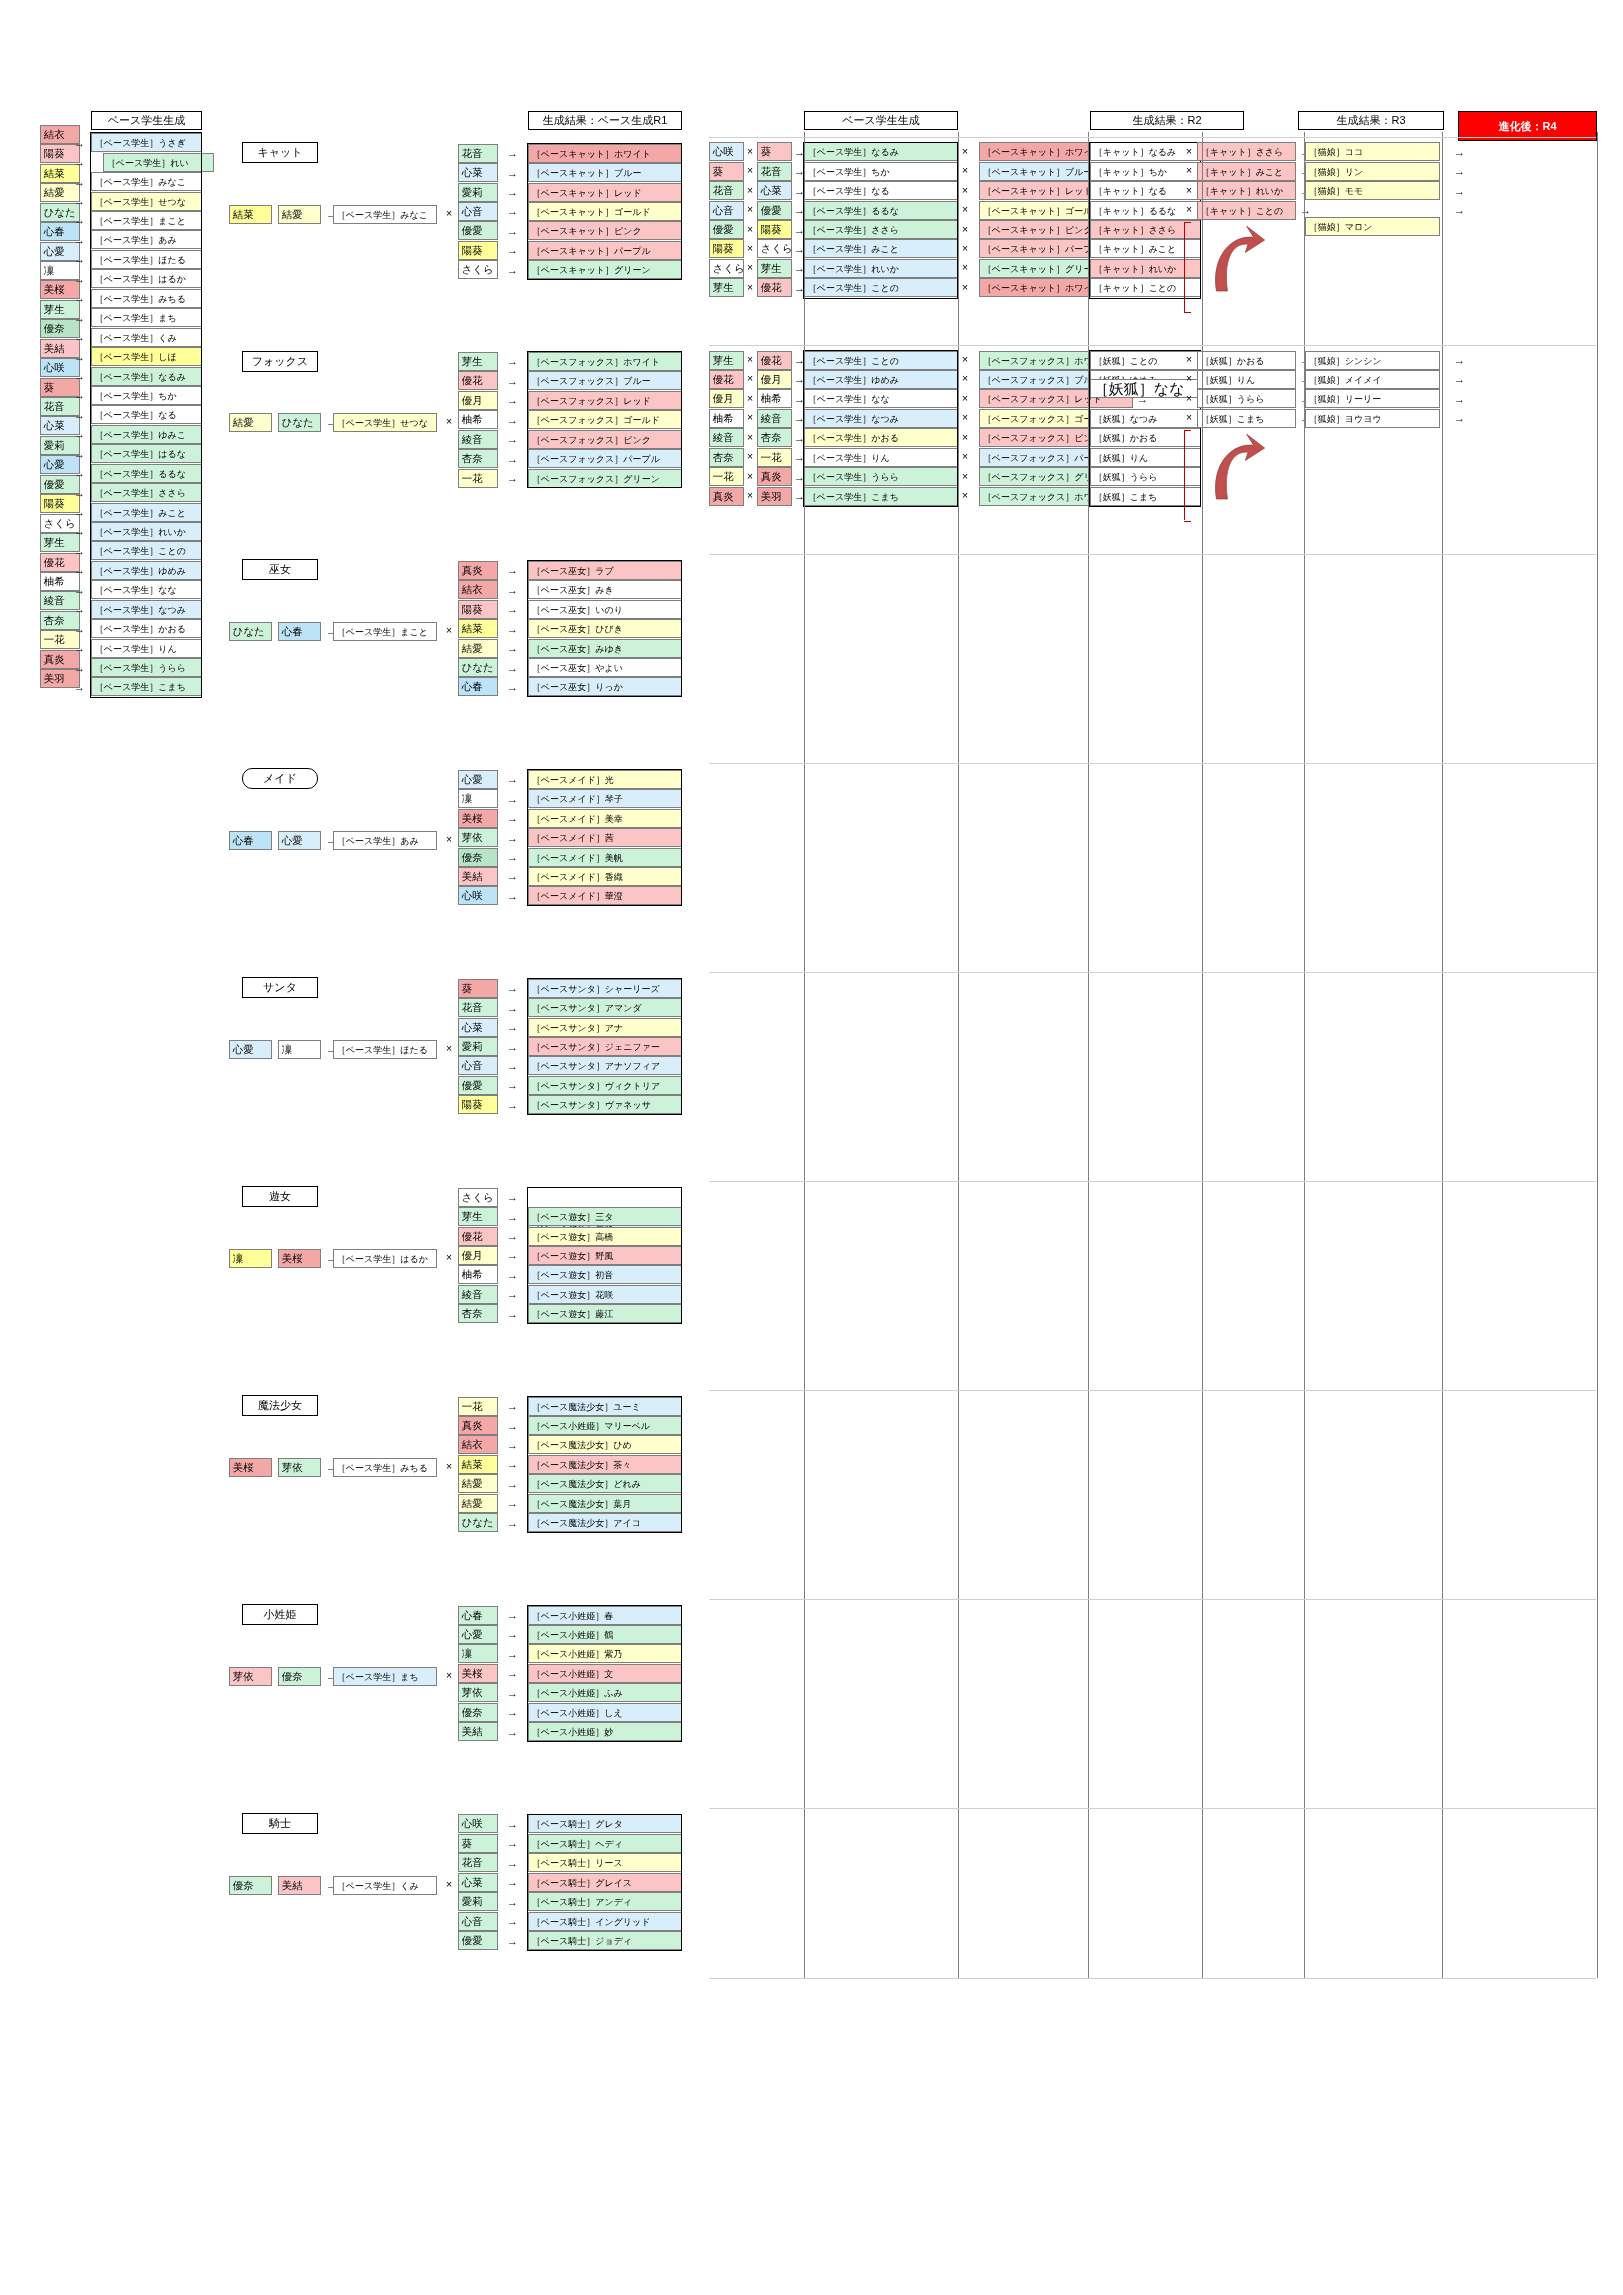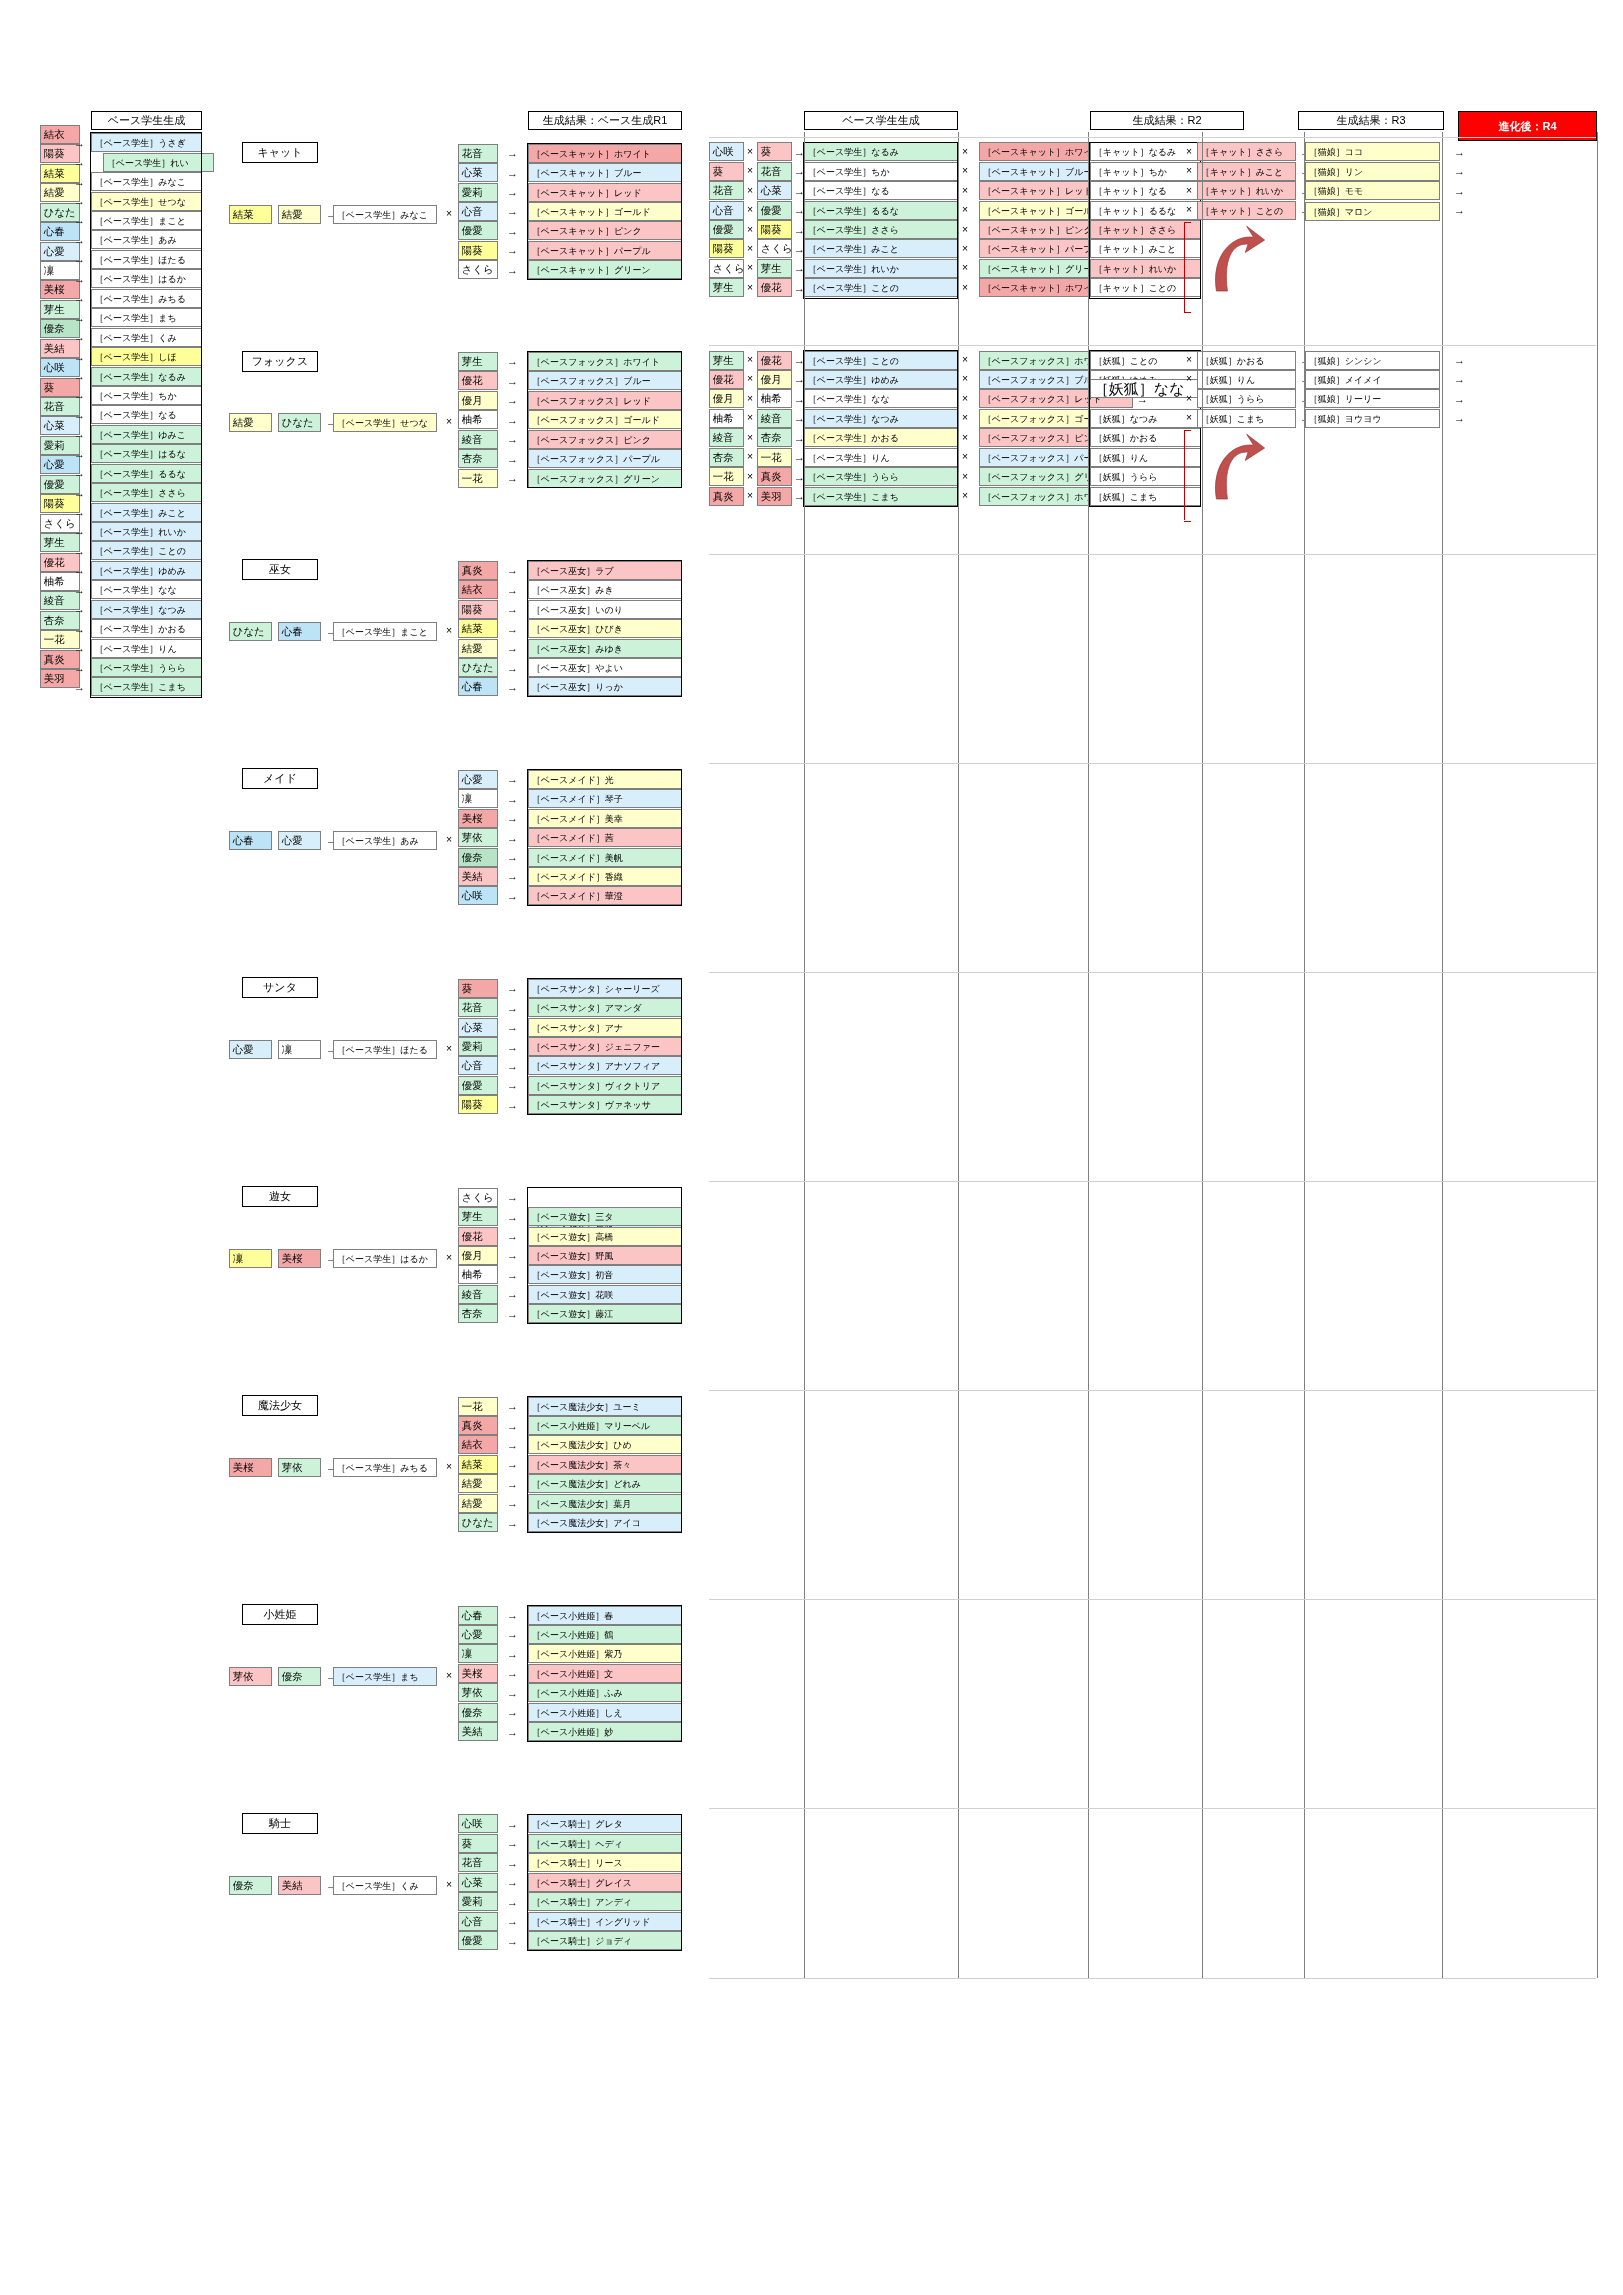--- a/index.html
+++ b/index.html
@@ -207,21 +207,21 @@
     <div class="cell c-lyellow" style="left: 458px; top: 639px; width: 40px; height: 19.4px; font-size: 10.4px;">結愛</div>
     <div class="arrow" style="left: 507px; top: 642px;">→</div>
     <div class="cell c-lgreen" style="left: 528px; top: 639px; width: 154px; height: 19.4px; font-size: 9px;">［ベース巫女］みゆき</div>
     <div class="cell c-lgreen" style="left: 458px; top: 658px; width: 40px; height: 19.4px; font-size: 10.4px;">ひなた</div>
     <div class="arrow" style="left: 507px; top: 662px;">→</div>
     <div class="cell c-white" style="left: 528px; top: 658px; width: 154px; height: 19.4px; font-size: 9px;">［ベース巫女］やよい</div>
     <div class="cell c-blue" style="left: 458px; top: 677px; width: 40px; height: 19.4px; font-size: 10.4px;">心春</div>
     <div class="arrow" style="left: 507px; top: 681px;">→</div>
     <div class="cell c-lblue" style="left: 528px; top: 677px; width: 154px; height: 19.4px; font-size: 9px;">［ベース巫女］りっか</div>
     <div class="colbox" style="left: 527px; top: 560px; width: 155px; height: 137px; border: 0.7px solid rgb(0, 0, 0); background: transparent;"></div>
-    <div class="box" style="left: 242px; top: 768px; width: 76px; height: 21px;">メイド</div>
+    <div class="box" style="left: 242px; top: 768px; width: 76px; height: 21px; border-radius: 10px;">メイド</div>
     <div class="cell c-blue" style="left: 229px; top: 831px; width: 43px; height: 19.4px; font-size: 10.4px;">心春</div>
     <div class="times" style="left: 279px; top: 834px;">×</div>
     <div class="cell c-lblue" style="left: 278px; top: 831px; width: 43px; height: 19.4px; font-size: 10.4px;">心愛</div>
     <div class="arrow" style="left: 326px; top: 834px;">→</div>
     <div class="cell c-white" style="left: 333px; top: 831px; width: 104px; height: 19.4px; font-size: 9px;">［ベース学生］あみ</div>
     <div class="times" style="left: 446px; top: 834px;">×</div>
     <div class="cell c-lblue" style="left: 458px; top: 770px; width: 40px; height: 19.4px; font-size: 10.4px;">心愛</div>
     <div class="arrow" style="left: 507px; top: 773px;">→</div>
     <div class="cell c-lyellow" style="left: 528px; top: 770px; width: 154px; height: 19.4px; font-size: 9px;">［ベースメイド］光</div>
     <div class="cell c-white" style="left: 458px; top: 789px; width: 40px; height: 19.4px; font-size: 10.4px;">凜</div>
@@ -547,21 +547,21 @@
     <div class="cell c-lyellow" style="left: 1305px; top: 162px; width: 135px; height: 19.4px; font-size: 9px;">［猫娘］リン</div>
     <div class="arrow" style="left: 1454px; top: 165px;">→</div>
     <div class="times" style="left: 1186px; top: 185px;">×</div>
     <div class="cell c-lpink" style="left: 1197px; top: 181px; width: 99px; height: 19.4px; font-size: 9px;">［キャット］れいか</div>
     <div class="arrow" style="left: 1300px; top: 185px;">→</div>
     <div class="cell c-lyellow" style="left: 1305px; top: 181px; width: 135px; height: 19.4px; font-size: 9px;">［猫娘］モモ</div>
     <div class="arrow" style="left: 1454px; top: 185px;">→</div>
     <div class="times" style="left: 1186px; top: 204px;">×</div>
     <div class="cell c-lpink" style="left: 1197px; top: 201px; width: 99px; height: 19.4px; font-size: 9px;">［キャット］ことの</div>
     <div class="arrow" style="left: 1300px; top: 204px;">→</div>
-    <div class="cell c-lyellow" style="left: 1305px; top: 202px; width: 135px; height: 19.4px; font-size: 9px;">［猫娘］マロン</div>
+    <div class="cell c-lyellow" style="left: 1305px; top: 217px; width: 135px; height: 19.4px; font-size: 9px;">［猫娘］マロン</div>
     <div class="arrow" style="left: 1454px; top: 204px;">→</div>
     <div class="times" style="left: 1186px; top: 354px;">×</div>
     <div class="cell c-white" style="left: 1197px; top: 351px; width: 99px; height: 19.4px; font-size: 9px;">［妖狐］かおる</div>
     <div class="arrow" style="left: 1300px; top: 354px;">→</div>
     <div class="cell c-white" style="left: 1305px; top: 351px; width: 135px; height: 19.4px; font-size: 9px;">［狐娘］シンシン</div>
     <div class="arrow" style="left: 1454px; top: 354px;">→</div>
     <div class="times" style="left: 1186px; top: 373px;">×</div>
     <div class="cell c-white" style="left: 1197px; top: 370px; width: 99px; height: 19.4px; font-size: 9px;">［妖狐］りん</div>
     <div class="arrow" style="left: 1300px; top: 373px;">→</div>
     <div class="cell c-white" style="left: 1305px; top: 370px; width: 135px; height: 19.4px; font-size: 9px;">［狐娘］メイメイ</div>

